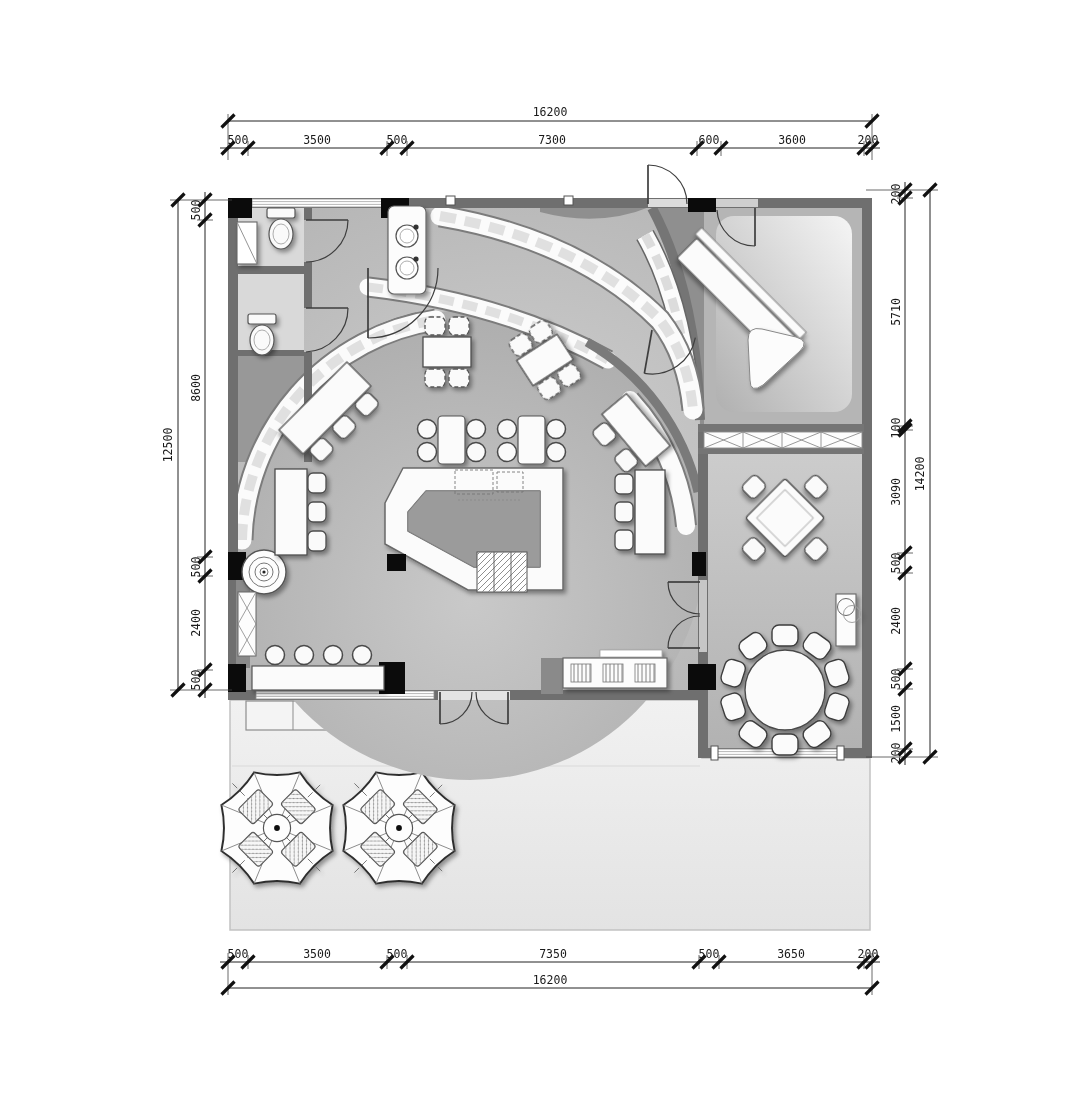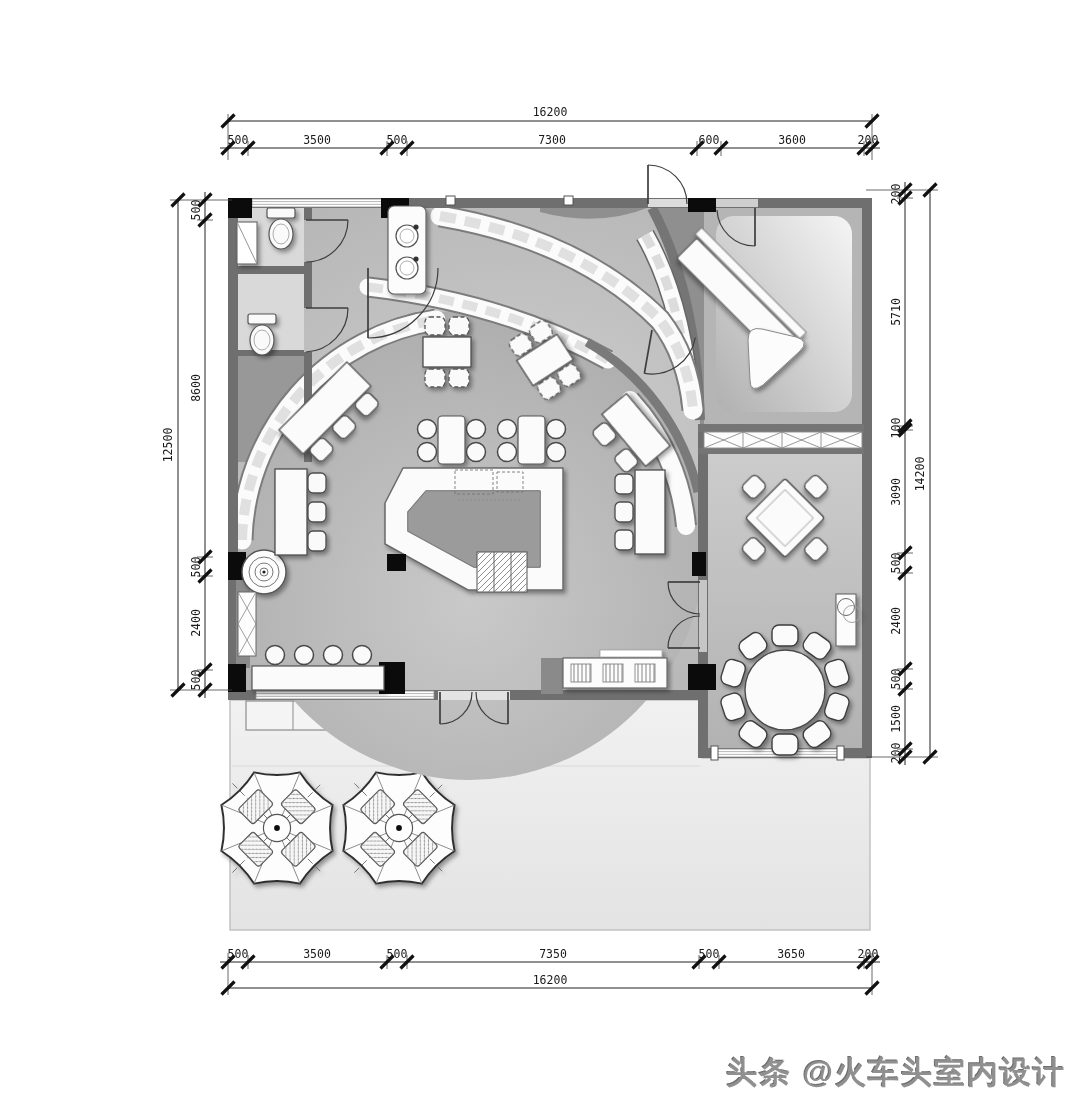--- a/index.html
+++ b/index.html
@@ -525,14 +525,13 @@
     <text x="900" y="492" transform="rotate(-90 900 492)">3090</text>
     <text x="900" y="563" transform="rotate(-90 900 563)">500</text>
     <text x="900" y="621" transform="rotate(-90 900 621)">2400</text>
     <text x="900" y="679" transform="rotate(-90 900 679)">500</text>
     <text x="900" y="719" transform="rotate(-90 900 719)">1500</text>
     <text x="900" y="753" transform="rotate(-90 900 753)">200</text>
   </g>
 </g>
 </svg>
 
-<div id="wm">头条 @火车头室内设计</div>
 </div>
 
 </body></html>

